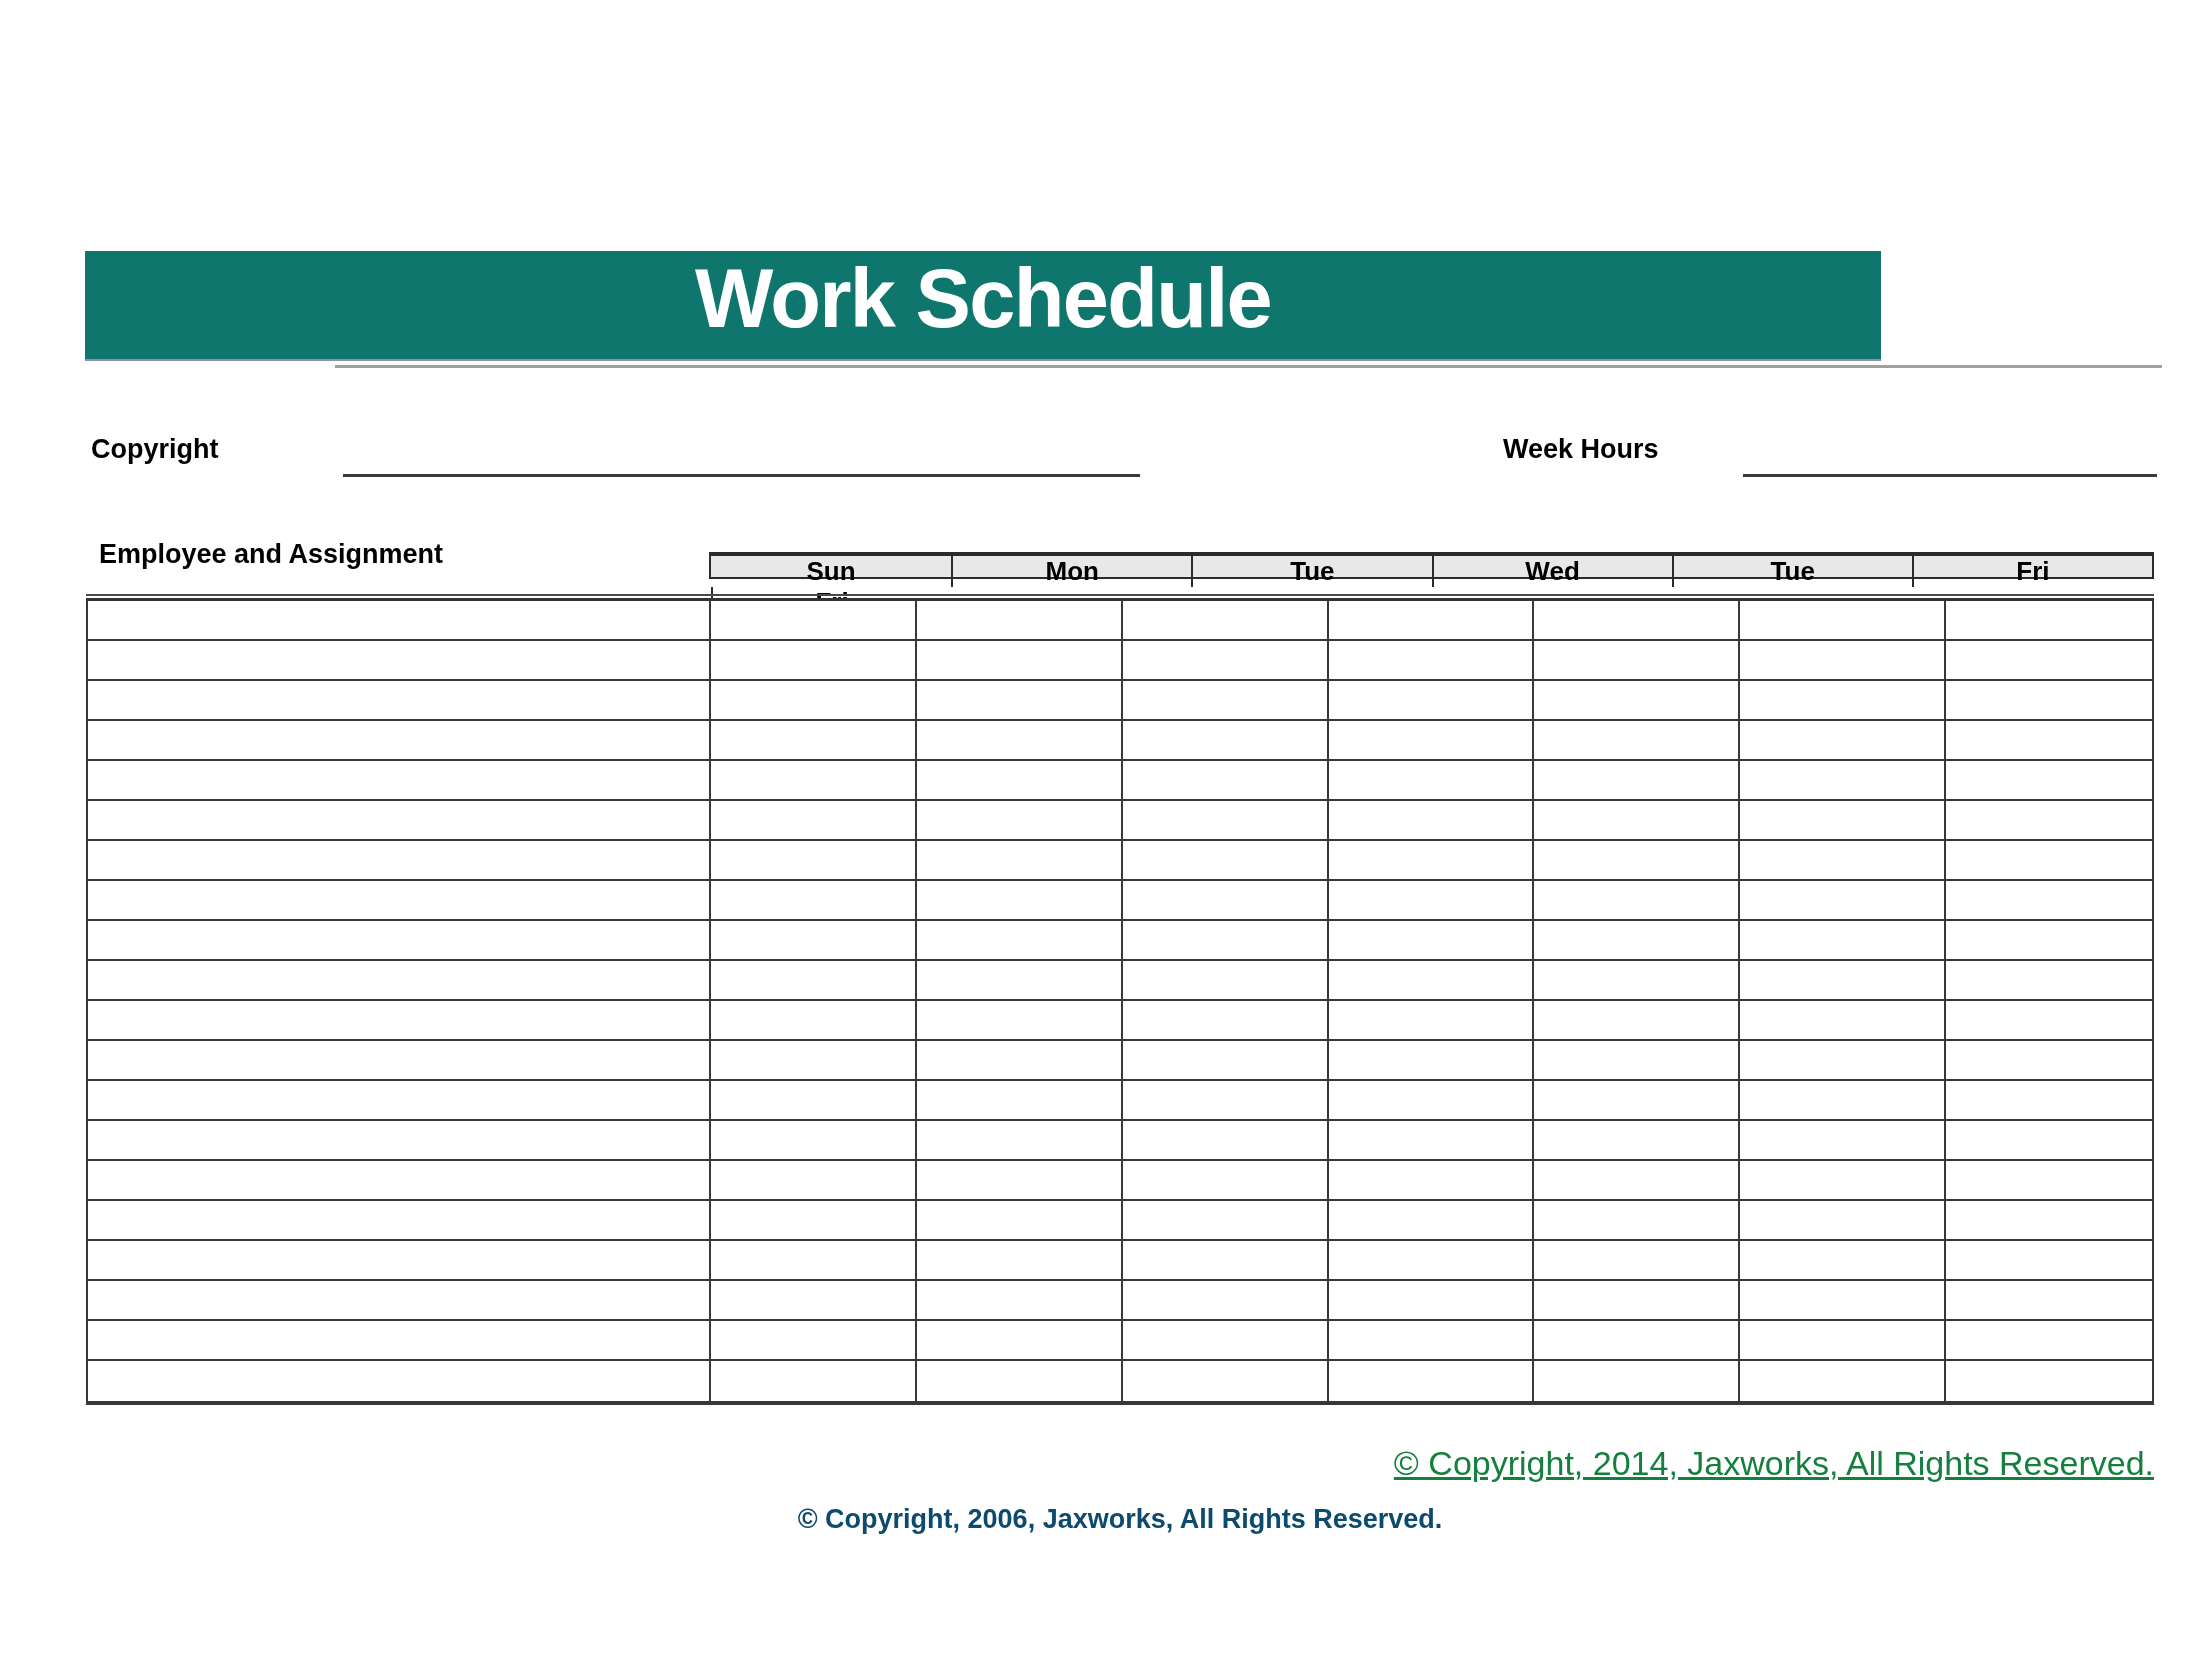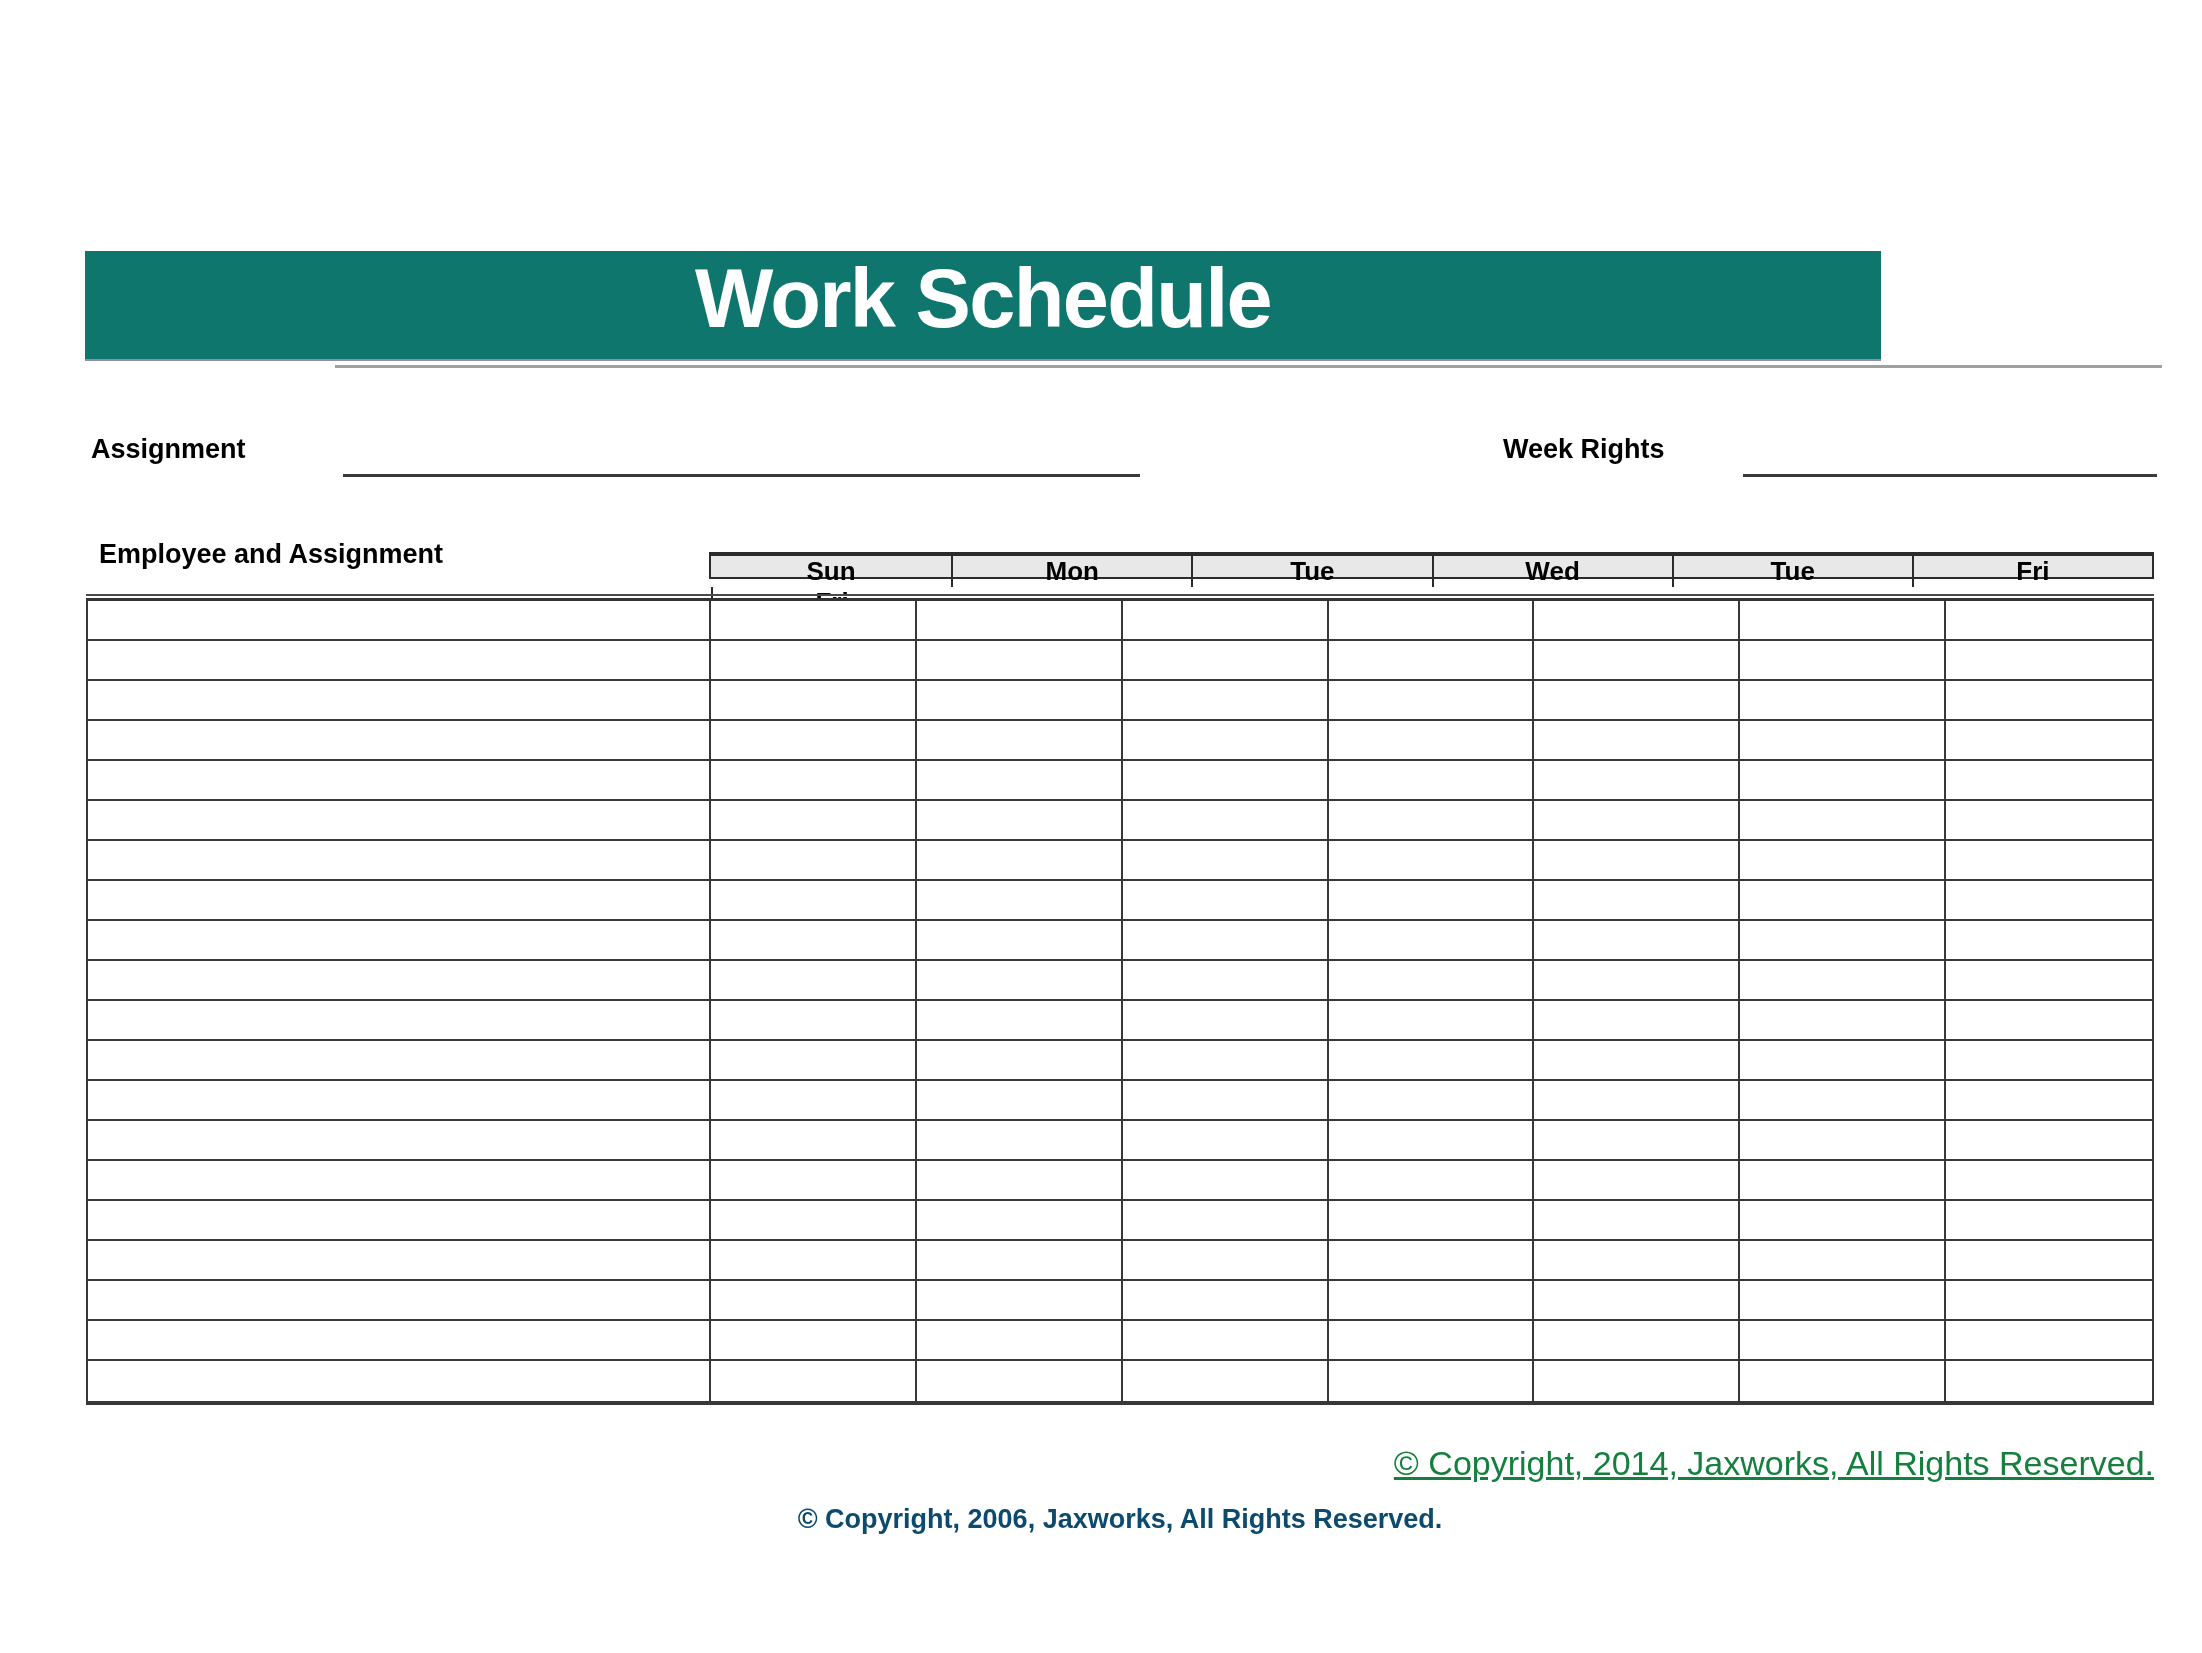--- a/index.html
+++ b/index.html
@@ -151,24 +151,24 @@
 </head>
 <body>
 
 <div class="page">
 
   <div class="banner">
     <span class="banner-title">Work Schedule</span>
   </div>
   <div class="banner-shadow"></div>
 
-  <span class="field-label dept-label">Assignment</span>
+  <span class="field-label dept-label">Copyright</span>
   <div class="fill-line dept-line"></div>
 
-  <span class="field-label we-label">Week Rights</span>
+  <span class="field-label we-label">Week Hours</span>
   <div class="fill-line we-line"></div>
 
 
   <div class="emp-header">Employee and Assignment</div>
 
   <div class="day-headers">
       <div class="day-header-cell">Sun</div>
       <div class="day-header-cell">Mon</div>
       <div class="day-header-cell">Tue</div>
       <div class="day-header-cell">Wed</div>

